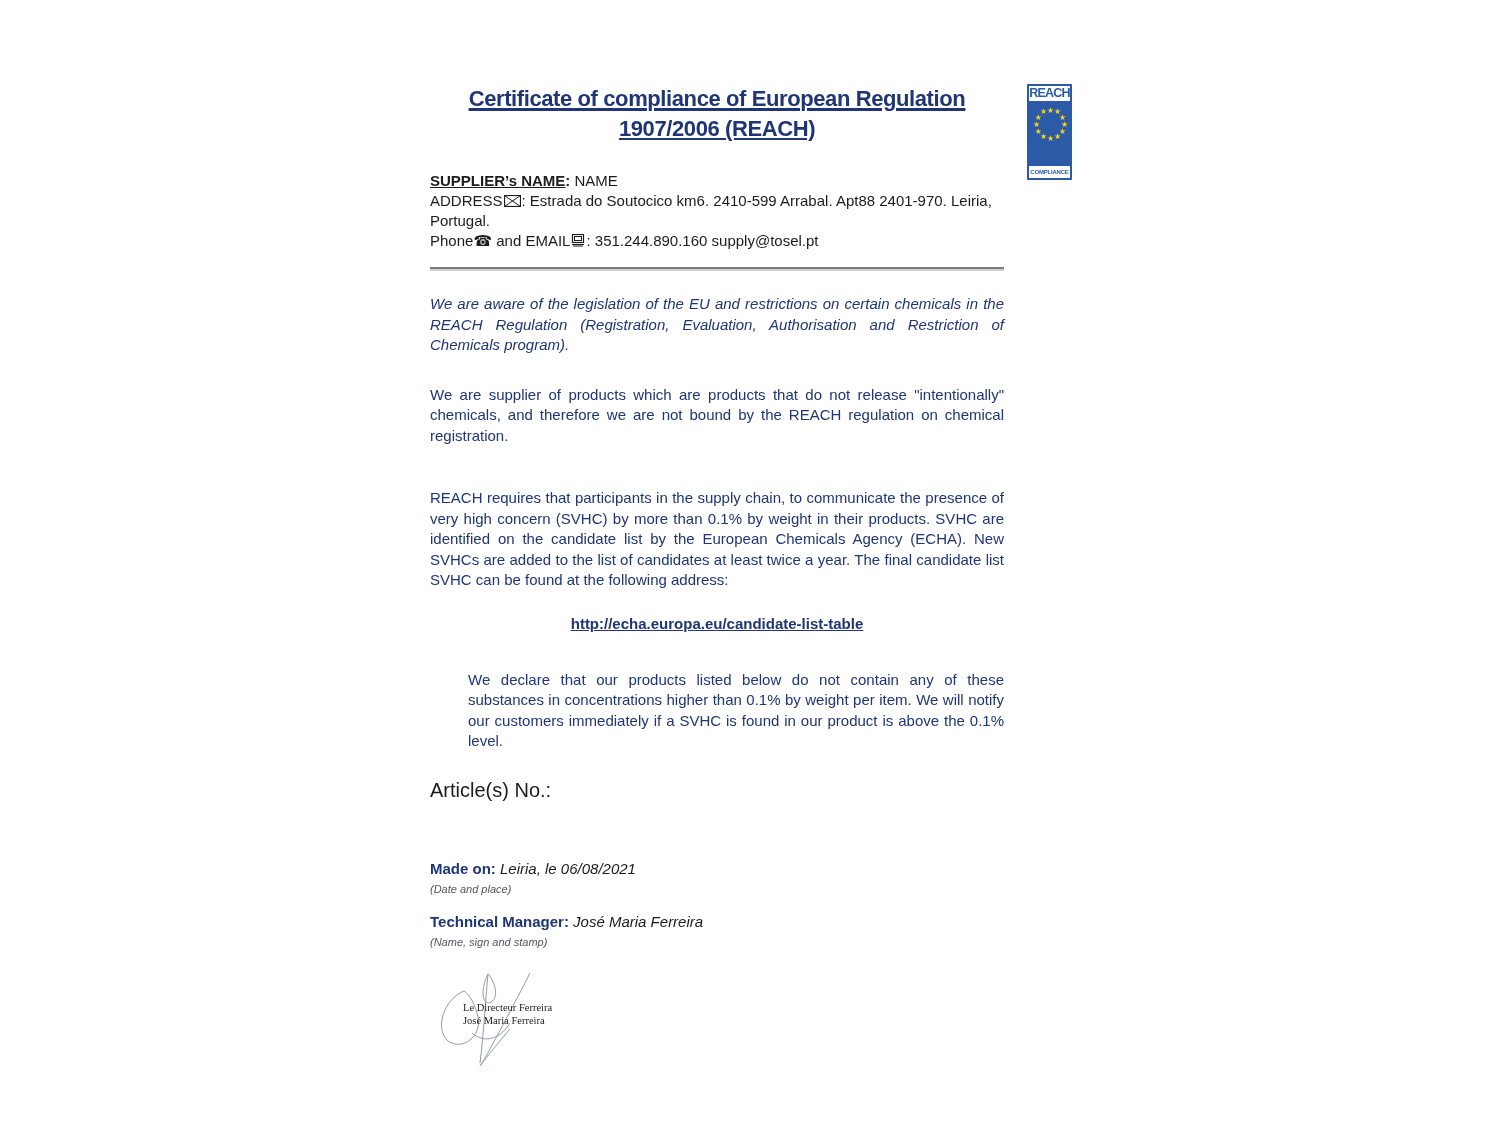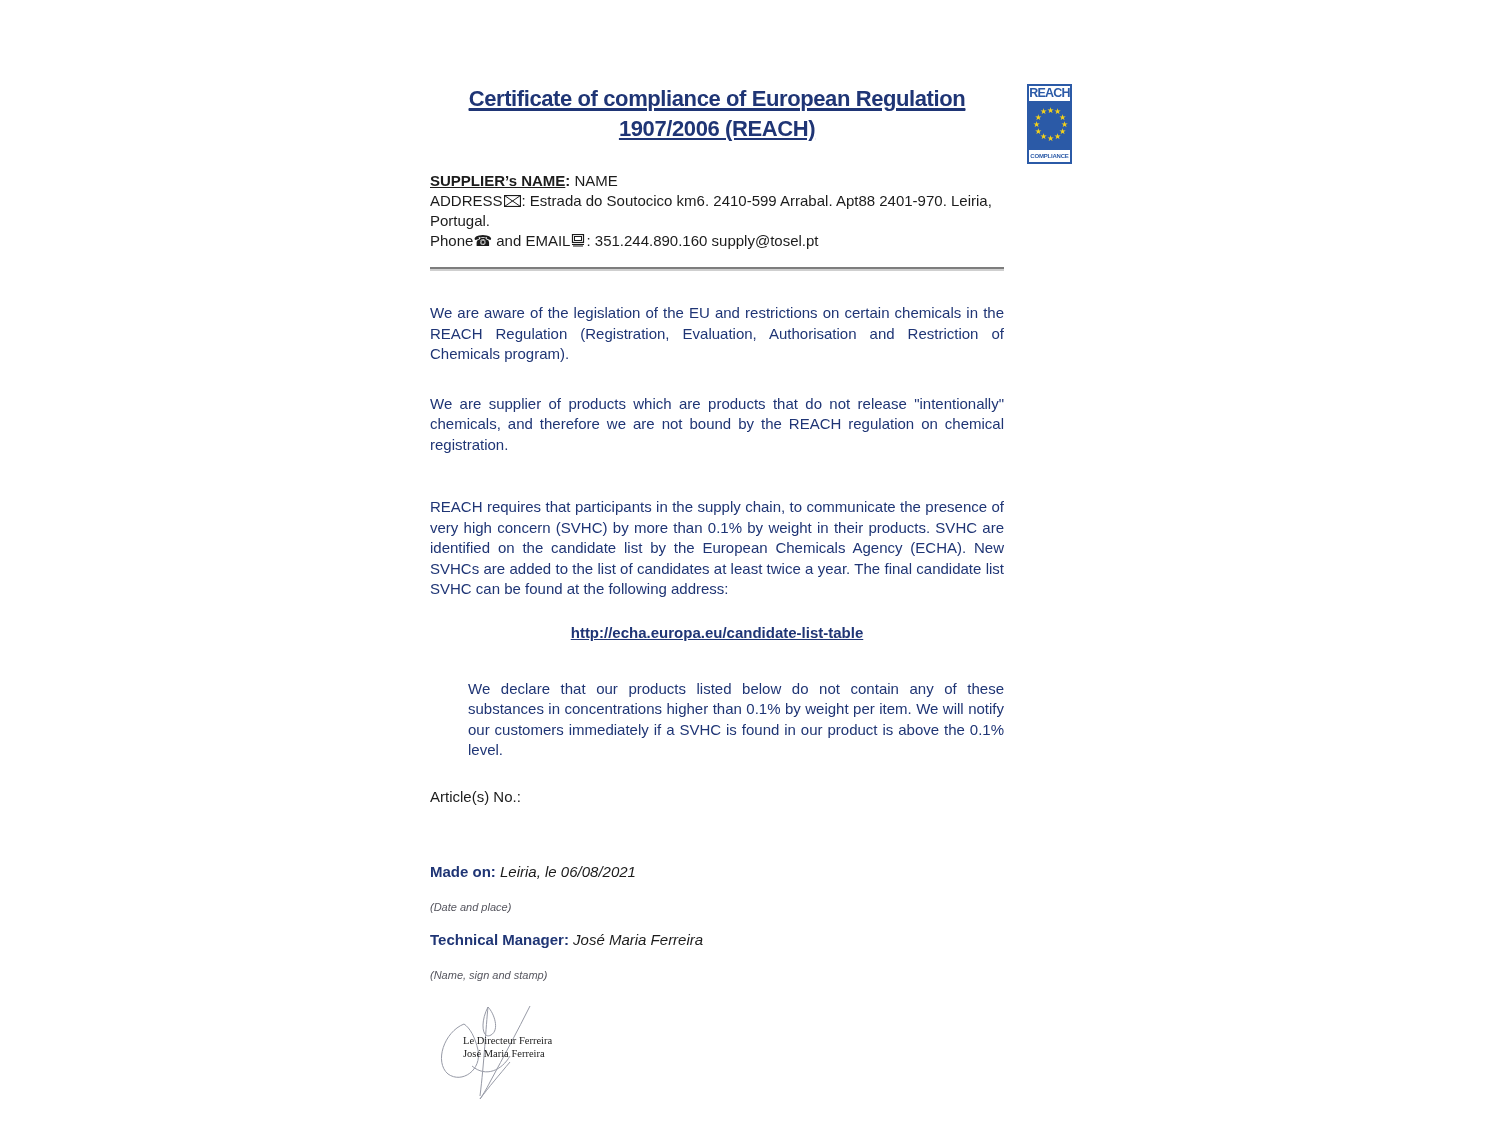--- a/index.html
+++ b/index.html
@@ -25,21 +25,21 @@
     width: 574px;
     color: var(--ink);
   }
   
   .title-block { text-align: center; color: var(--navy); font-weight: bold; text-decoration: underline; }
   .title-line { font-size: 22px; line-height: 30px; letter-spacing: -0.4px; }
   .title-line.underlined { text-decoration: underline; text-decoration-thickness: 2px; text-underline-offset: 3px; }
   
   .reach-logo {
     position: absolute; left: 1027px; top: 84px;
-    width: 45px; height: 80px;
+    width: 45px; height: 96px;
     border: 1px solid var(--logo-blue);
     background: #fff;
     display: flex; flex-direction: column; justify-content: center;
   }
   .logo-band {
     color: var(--logo-blue); font-weight: bold; text-align: center;
     background: #fff; border: 1px solid var(--logo-blue);
   }
   .logo-band.top { font-size: 12.5px; line-height: 15px; height: 17px; letter-spacing: -0.8px; }
   .logo-band.bottom { font-size: 6px; line-height: 12px; height: 14px; letter-spacing: -0.2px; }
@@ -59,37 +59,37 @@
   .inline-icon { display: inline-block; vertical-align: -1px; margin: 0 1px; }
   .phone-glyph { font-family: "DejaVu Sans", sans-serif; font-size: 15px; }
   
   .separator { margin-top: 16px; height: 2px; background: var(--rule-gray); box-shadow: 0 2px 0 #cfcfcf; }
   
   .para {
     margin: 0; color: var(--navy);
     font-size: 15px; line-height: 20.5px;
     text-align: justify;
   }
-  .p1 { margin-top: 34px; }
+  .p1 { margin-top: 25px; font-style: italic; }
   .p2 { margin-top: 29px; }
   .p3 { margin-top: 42px; }
   .p4 { margin-top: 37px; margin-left: 38px; }
   .link-line { margin-top: 24px; text-align: center; }
   .link {
     color: var(--navy); font-size: 15px; font-weight: 600;
     text-decoration: underline; cursor: pointer;
   }
-  .articles { margin-top: 27px; font-size: 15px; color: var(--ink); }
+  .articles { margin-top: 27px; font-size: 20px; color: var(--ink); }
   
   .footer-row { font-size: 15px; line-height: 18px; }
   .made-on-row { margin-top: 58px; }
   .manager-row { margin-top: 17px; }
   .footer-label { color: var(--navy); font-weight: bold; text-align: center; }
   .footer-value { color: var(--ink); font-style: italic; }
-  .footer-note { font-size: 11px; font-style: italic; color: var(--note-gray); line-height: 14px; margin-top: 19px; }
+  .footer-note { font-size: 11px; font-style: italic; color: var(--note-gray); line-height: 14px; margin-top: 4px; }
   
   .signature { position: relative; margin-top: 22px; width: 150px; height: 100px; }
   .signature svg { position: absolute; left: 0; top: 0; }
   .signature-text {
     position: absolute; left: 33px; top: 30px;
     font-family: "Liberation Serif", serif; font-size: 10.5px; line-height: 13px;
     color: #1a1a1a; white-space: nowrap;
   }
 </style>
 </head>

